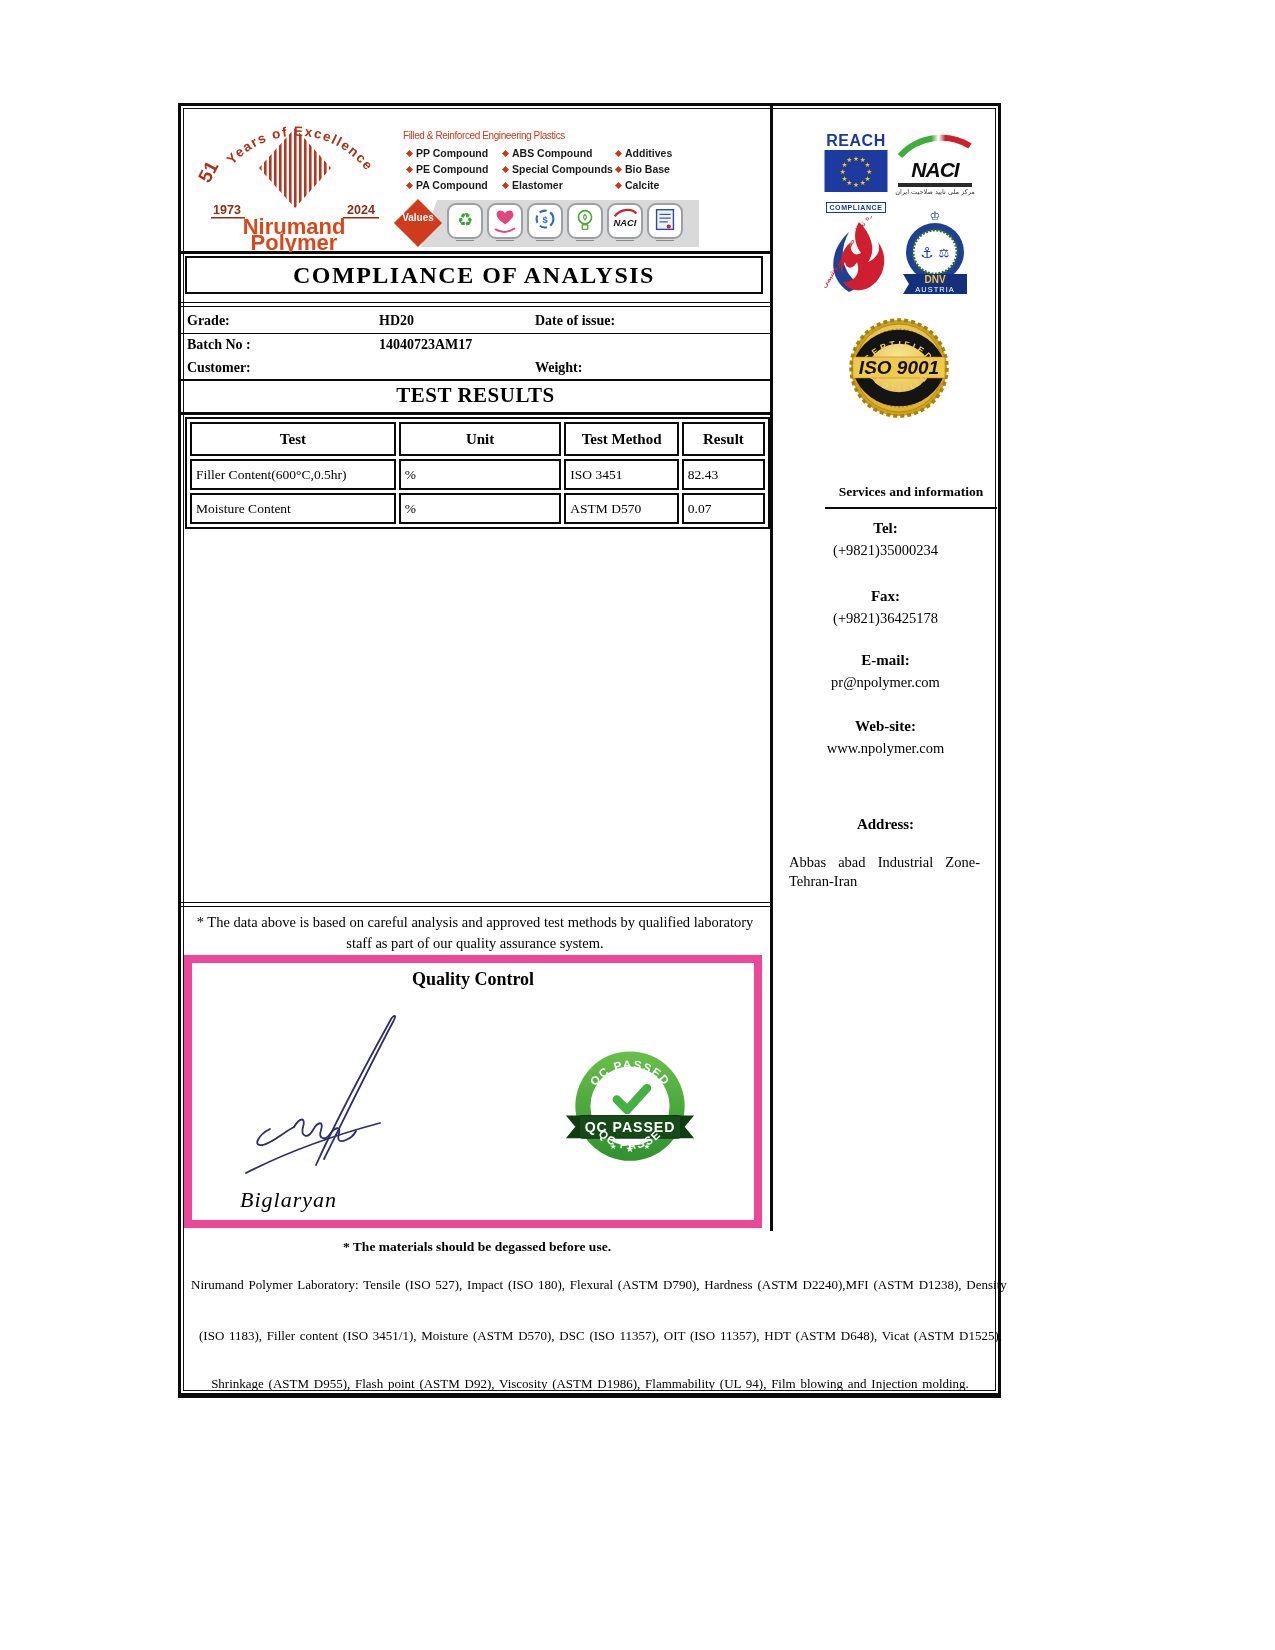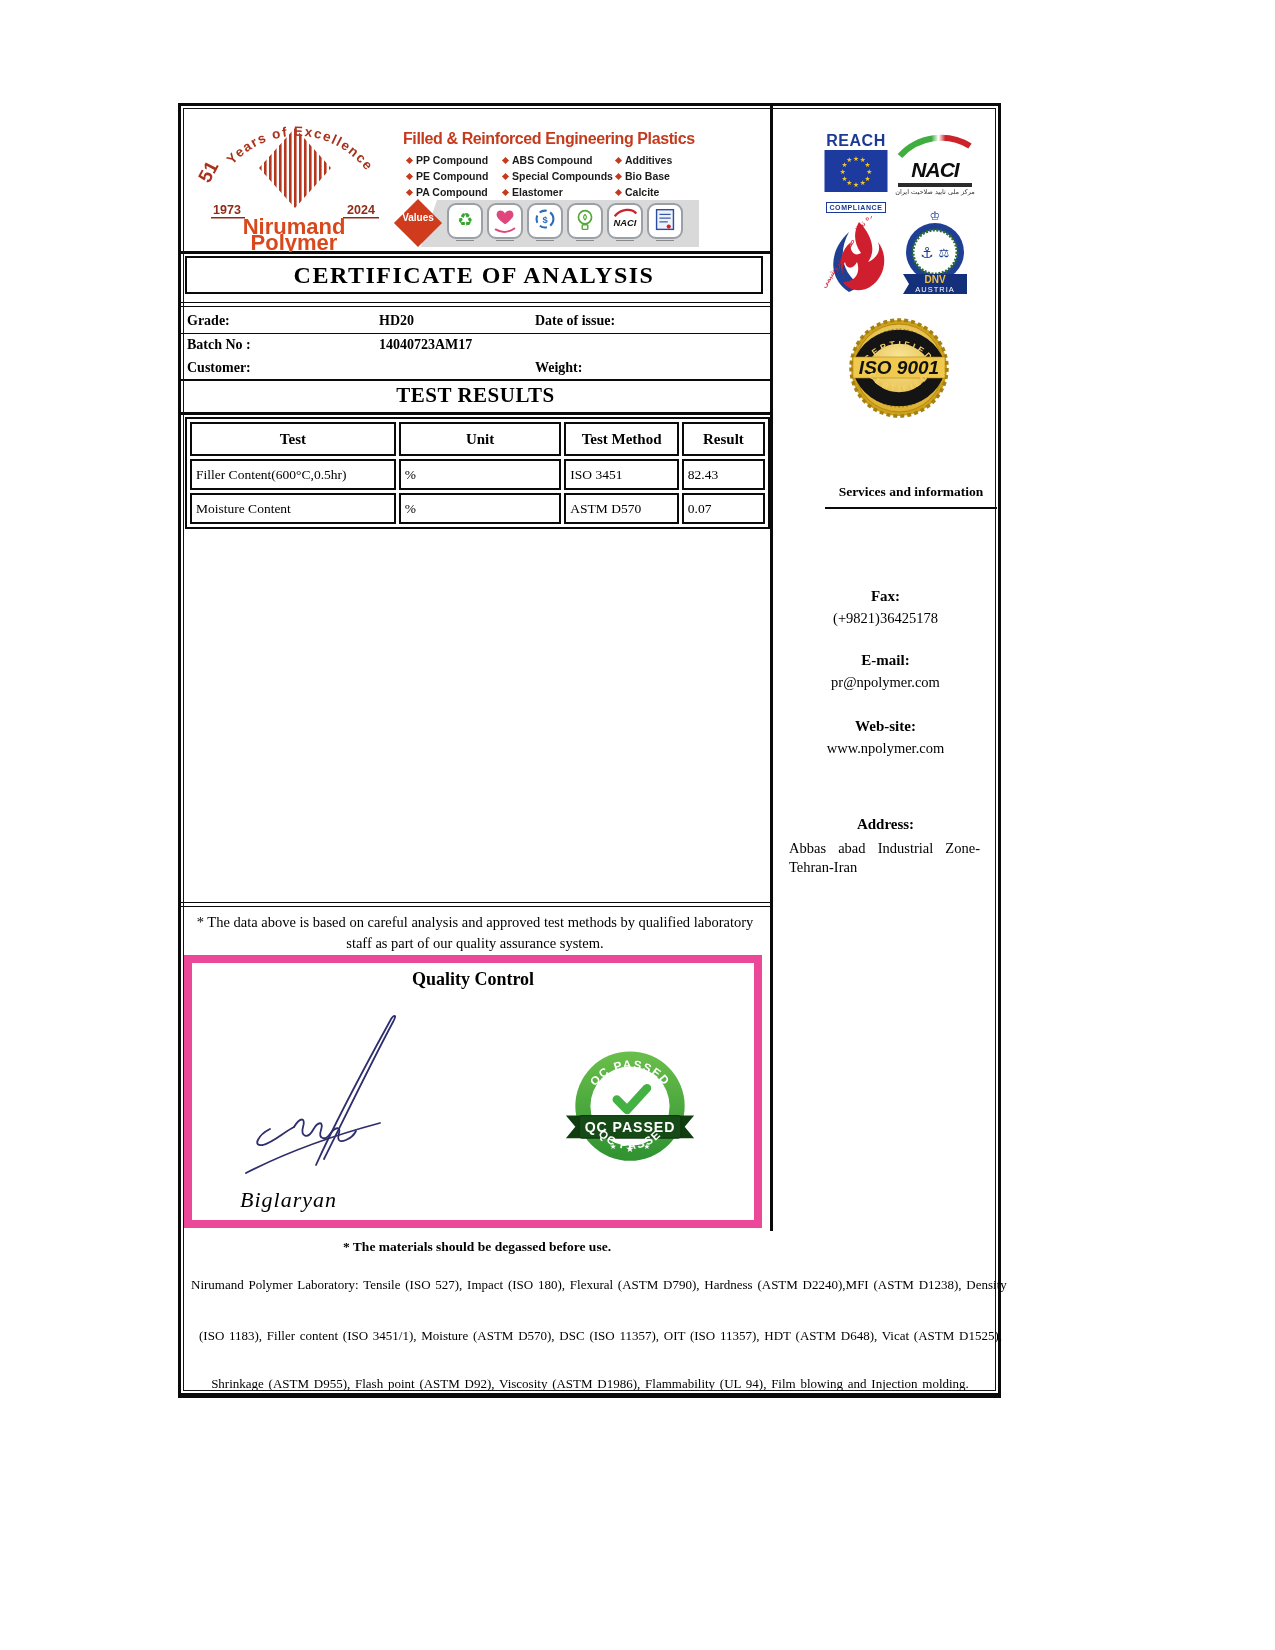--- a/index.html
+++ b/index.html
@@ -4,21 +4,21 @@
 <style>
   html,body{margin:0;padding:0;background:#fff;}
   body{width:1275px;height:1650px;position:relative;font-family:"Liberation Serif",serif;color:#000;}
   .doc{position:absolute;left:178px;top:103px;width:817px;height:1287px;border:3px solid #0a0a0a;border-bottom-width:5px;background:#fff;}
   .inner-hairline{position:absolute;inset:2px;border:1px solid #161616;pointer-events:none;z-index:5;}
   
   .left-col{position:absolute;left:0;top:0;width:589px;height:1125px;border-right:3px solid #0a0a0a;}
   .header-band{position:absolute;left:0;top:0;width:100%;height:145px;border-bottom:3px solid #0a0a0a;}
   .logo-svg{position:absolute;left:8px;top:6px;}
   .products{position:absolute;left:222px;top:24px;width:302px;}
-  .products-title{font-family:"Liberation Sans",sans-serif;font-weight:bold;font-size:16px;letter-spacing:-0.4px;color:#c43a1c;white-space:nowrap;}
+  .products-title{font-family:"Liberation Sans",sans-serif;font-weight:normal;font-size:10px;letter-spacing:-0.4px;color:#c43a1c;white-space:nowrap;}
   .pcols{position:relative;margin-top:4px;height:50px;font-family:"Liberation Sans",sans-serif;font-weight:bold;font-size:10.5px;color:#1b1b1b;}
   .pcol{position:absolute;top:0;}
   .pcol.c1{left:4px;} .pcol.c2{left:100px;} .pcol.c3{left:213px;}
   .p-item{height:16px;line-height:16px;white-space:nowrap;}
   .bullet{display:inline-block;width:5px;height:5px;background:#c43a1c;transform:rotate(45deg);margin-right:4px;margin-bottom:1px;}
   .values-banner{position:absolute;left:240px;top:94px;width:278px;height:47px;background:#d9d9d9;clip-path:polygon(16px 0,100% 0,100% 100%,0 100%);}
   .values-diamond{position:absolute;left:218px;top:94px;width:34px;height:34px;background:#cf3b1c;transform:rotate(45deg);transform-origin:center;margin:6px 0 0 2px;z-index:2;}
   .values-word{position:absolute;left:214px;top:106px;width:46px;text-align:center;z-index:3;color:#fff;font-family:"Liberation Sans",sans-serif;font-weight:bold;font-size:10px;}
   .vicons{position:absolute;left:266px;top:97px;z-index:2;display:flex;gap:4px;}
   .vicon{width:36px;height:36px;background:#fff;border:2px solid #9aa0a6;border-radius:9px;box-sizing:border-box;position:relative;}
@@ -61,21 +61,21 @@
   .flame-svg{position:absolute;left:42px;top:110px;}
   .dnv-svg{position:absolute;left:124px;top:102px;}
   .iso-svg{position:absolute;left:66px;top:210px;}
   .services{position:absolute;left:52px;top:378px;width:172px;text-align:center;}
   .svc-title{font-weight:bold;font-size:13.5px;}
   .svc-line{margin-top:7px;height:2px;background:#0a0a0a;}
   .contact{position:absolute;width:100%;text-align:center;}
   .clabel{font-weight:bold;font-size:15px;}
   .cvalue{margin-top:5px;font-size:14.5px;}
   .ct-tel{top:414px;} .ct-fax{top:482px;} .ct-email{top:546px;} .ct-web{top:612px;} .ct-addr{top:710px;}
-  .addr-value{margin:6px 18px 0 16px;font-size:14.5px;text-align:justify;line-height:19px;}
+  .addr-value{margin:20px 18px 0 16px;font-size:14.5px;text-align:justify;line-height:19px;}
   
   .bottom-area{position:absolute;left:0;top:1125px;width:100%;height:162px;}
   .degas{position:absolute;left:0;top:8px;width:592px;text-align:center;font-weight:bold;font-size:13.5px;}
   .lab{position:absolute;left:10px;width:798px;font-size:13px;word-spacing:1.5px;white-space:nowrap;}
   .lab.l1{top:46px;} .lab.l2{top:97px;padding-left:8px;} .lab.l3{top:145px;text-align:center;white-space:normal;}
   svg text{font-family:"Liberation Sans",sans-serif;}
   .djv{font-family:"DejaVu Sans",sans-serif;}
 </style>
 </head>
 <body>
@@ -174,21 +174,21 @@
             <line x1="11" y1="14" x2="23" y2="14" stroke="#2b4da0" stroke-width="1.2"></line>
             <line x1="11" y1="18" x2="20" y2="18" stroke="#2b4da0" stroke-width="1.2"></line>
             <circle cx="21" cy="23" r="2.2" fill="#cc2229"></circle>
           </svg>
           <div class="vlabel"></div>
         </div>
       </div>
     </div>
 
     <div class="cert-box">
-      <span class="cert-title">CERTIFICATE OF ANALYSIS</span>
+      <span class="cert-title">COMPLIANCE OF ANALYSIS</span>
     </div>
     <div class="hairline" style="top:196px"></div>
     <div class="hairline" style="top:200px"></div>
 
     <div class="info">
       <div class="info-row u1">
         <span class="ilabel">Grade:</span>
         <span class="ivalue">HD20</span>
         <span class="irt">Date of issue:</span>
       </div>
@@ -353,20 +353,24 @@
       <text font-size="8.5" font-weight="bold" fill="#f5d06c" letter-spacing="3">
         <textPath href="#isoBottom" startOffset="50%" text-anchor="middle">CERTIFIED</textPath>
       </text>
     </svg>
 
     <div class="services">
       <div class="svc-title">Services and information</div>
       <div class="svc-line"></div>
     </div>
 
+    <div class="contact ct-tel">
+      <div class="clabel">Tel:</div>
+      <div class="cvalue">(+9821)35000234</div>
+    </div>
     <div class="contact ct-fax">
       <div class="clabel">Fax:</div>
       <div class="cvalue">(+9821)36425178</div>
     </div>
     <div class="contact ct-email">
       <div class="clabel">E-mail:</div>
       <div class="cvalue">pr@npolymer.com</div>
     </div>
     <div class="contact ct-web">
       <div class="clabel">Web-site:</div>

